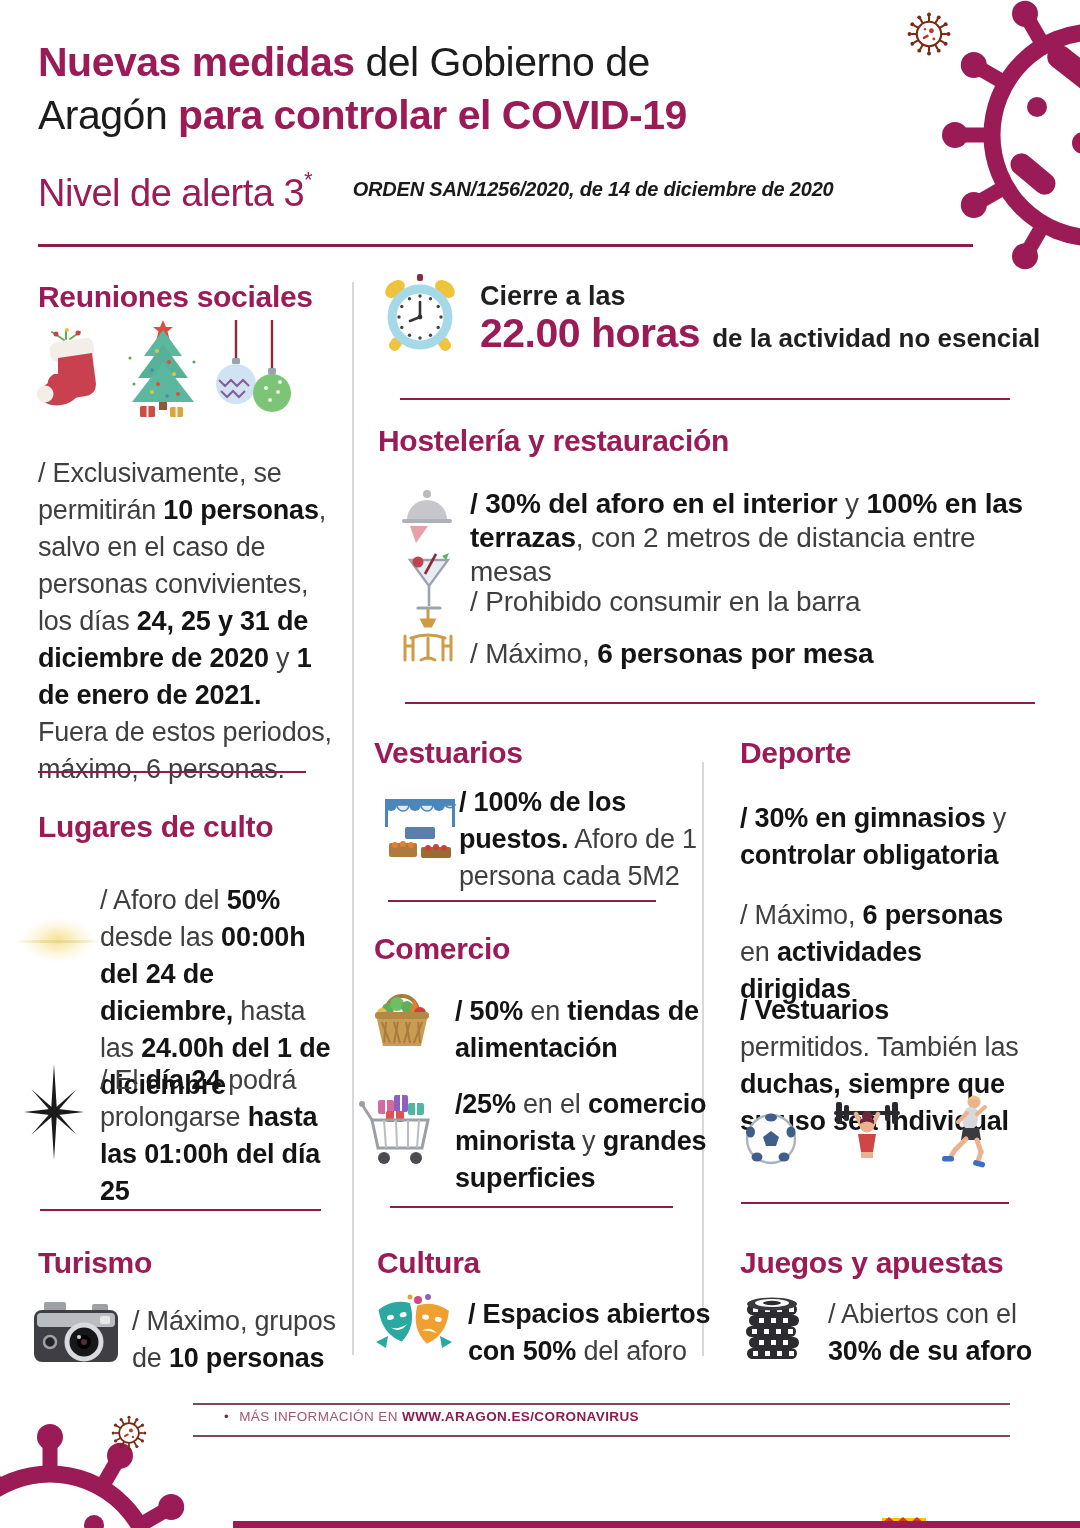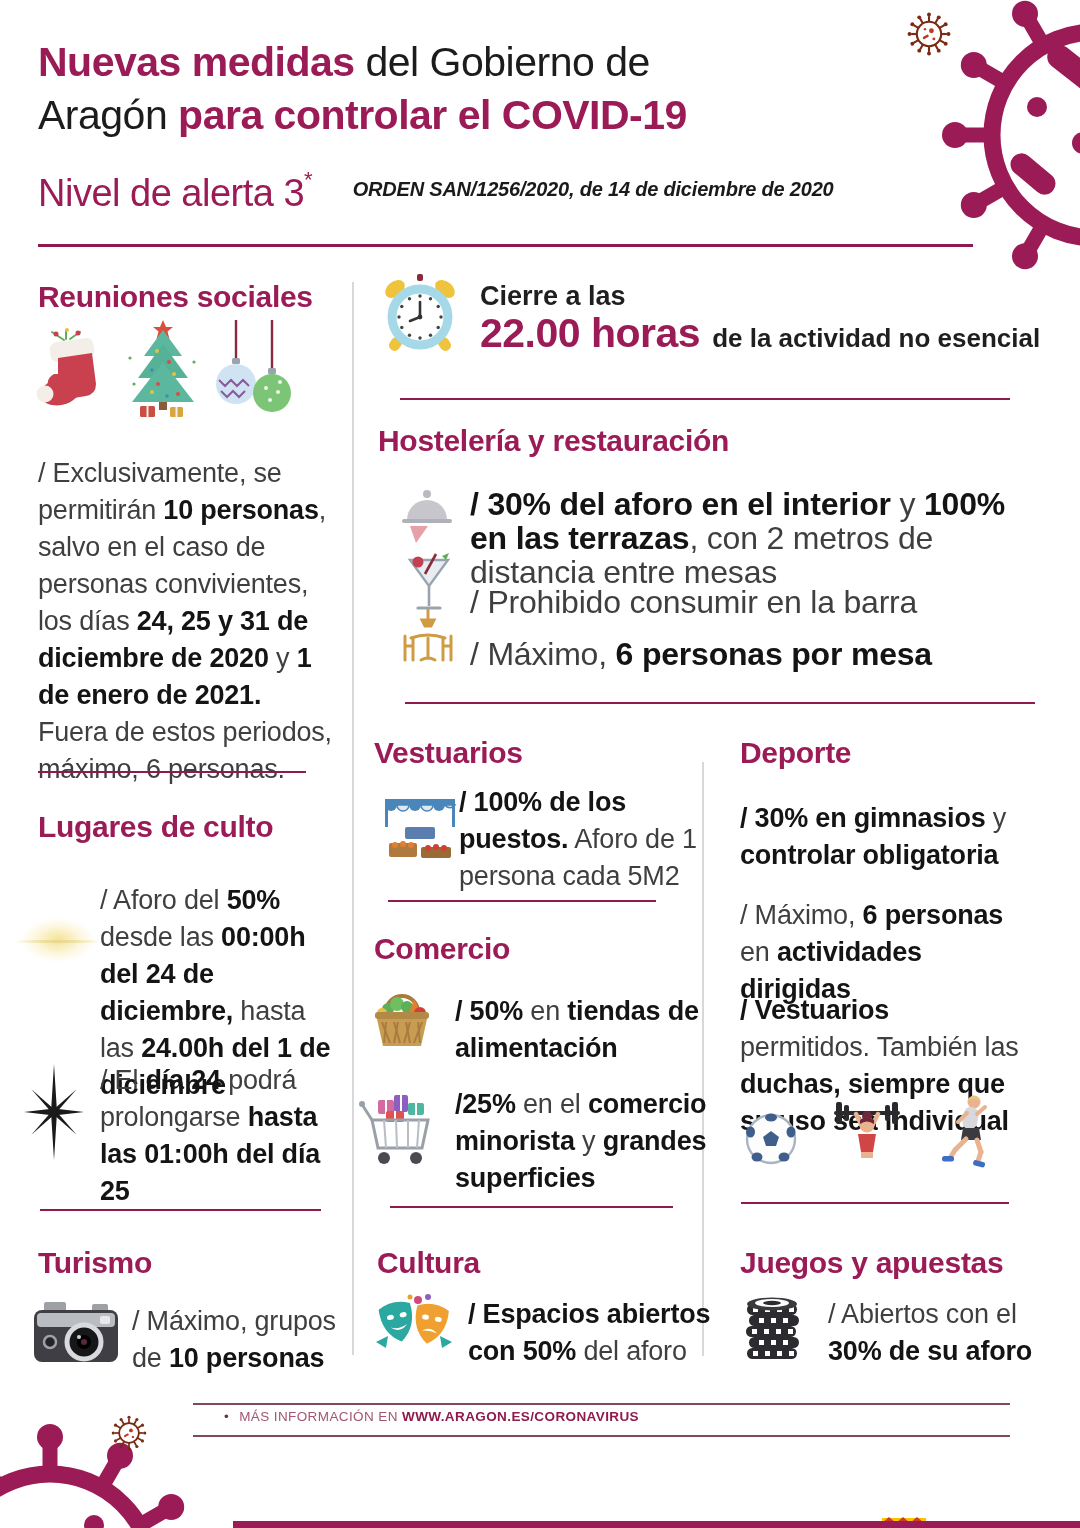--- a/index.html
+++ b/index.html
@@ -6,21 +6,21 @@
   html,body{background:#ffffff}
   body{font-family:"Liberation Sans",sans-serif;-webkit-font-smoothing:antialiased}
   .page{position:relative;width:1080px;height:1528px;background:#fff;overflow:hidden}
   .abs{position:absolute}
   :root{--accent:#9b1b56;--ink:#3f3f3f;--ink-b:#141414;--line:#8e1b4e;--gray-line:#d8d8dc}
 
   .sec-title{position:absolute;font-weight:700;color:var(--accent);font-size:30px;letter-spacing:-.3px}
   .rich{color:var(--ink);letter-spacing:-.2px}
   .rich b{color:var(--ink-b);font-weight:700}
   .body-lg{font-size:27px;line-height:37px}
-  .body-md{font-size:32px;line-height:34px}
+  .body-md{font-size:28px;line-height:34px}
   .hr{position:absolute;height:2px;background:var(--line)}
   .vr{position:absolute;width:2px;background:var(--gray-line)}
 
   
   .h1{position:absolute;left:38px;top:36px;font-size:41px;line-height:53px;letter-spacing:-.5px}
   .h1 .acc{color:var(--accent);font-weight:800}
   .h1 .dk{color:#1c1c1c;font-weight:400}
   .alert-row{position:absolute;left:38px;top:172px;display:flex;align-items:center}
   .alert-lvl{font-size:38px;font-weight:400;color:var(--accent);letter-spacing:-.5px}
   .alert-ast{font-size:22px;color:var(--accent);position:relative;top:-14px}

